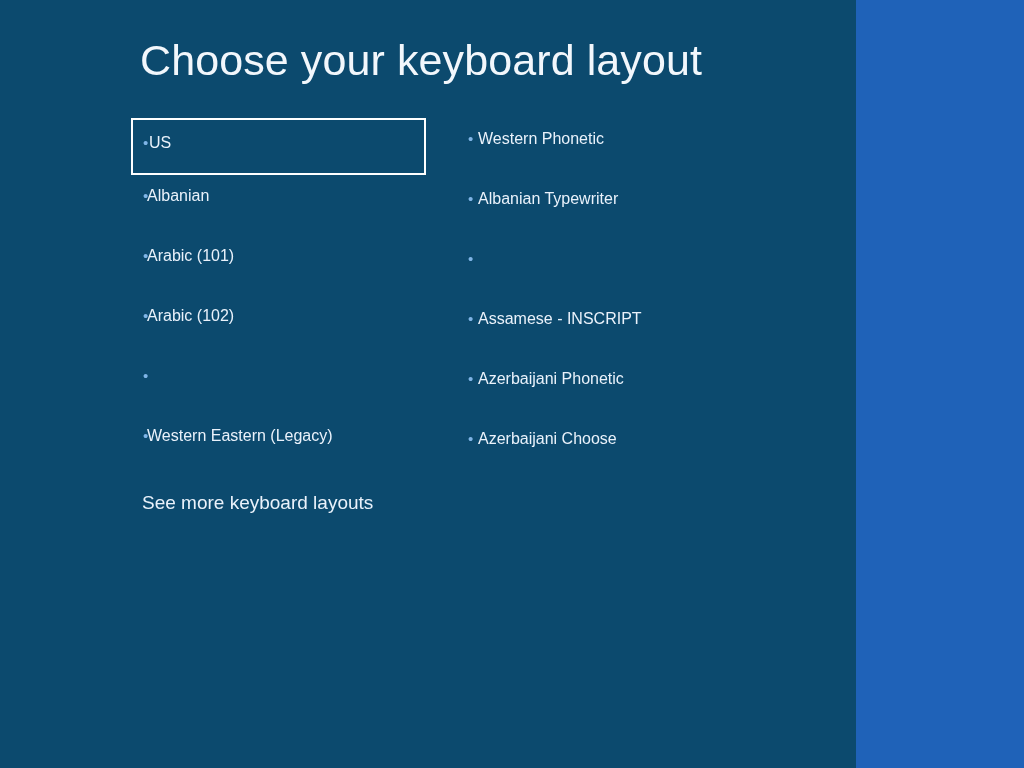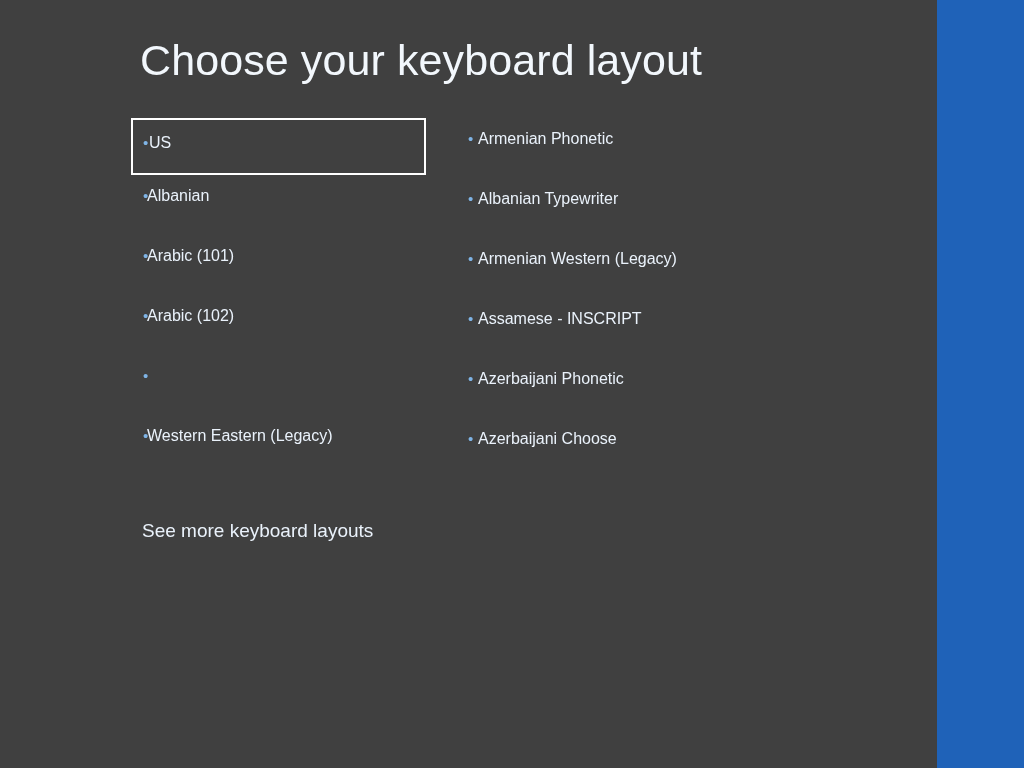--- a/index.html
+++ b/index.html
@@ -10,23 +10,23 @@
     overflow: hidden;
   }
   body {
     background: #1f62b8;
     font-family: "Liberation Sans", sans-serif;
     -webkit-font-smoothing: antialiased;
   }
 
   #screen {
     position: relative;
-    width: 937px;
+    width: 856px;
     height: 768px;
-    background: #404040;
+    background: #0c4a6e;
   }
 
   
   .page-title {
     position: absolute;
     left: 140px;
     top: 36px;
     font-size: 43px;
     font-weight: 300;
     letter-spacing: 0.1px;
@@ -95,21 +95,20 @@
   
   .see-more {
     position: absolute;
     left: 142px;
     top: 492px;
     font-size: 19px;
     font-weight: 300;
     color: #eaf2fb;
     white-space: nowrap;
     cursor: pointer;
-    margin-top: 28px;
   }
 </style>
 </head>
 <body>
 
 <div id="screen">
 
   <div class="page-title">Choose your keyboard layout</div>
 
   <div class="layout-columns">
@@ -144,31 +143,30 @@
         <span class="bullet">•</span>
         <span class="label">Western Eastern (Legacy)</span>
       </div>
 
     </div>
 
     <div class="column column-right">
 
       <div class="layout-item">
         <span class="bullet">•</span>
-        <span class="label">Armenian Phonetic</span>
+        <span class="label">Western Phonetic</span>
       </div>
 
       <div class="layout-item">
         <span class="bullet">•</span>
         <span class="label">Albanian Typewriter</span>
       </div>
 
       <div class="layout-item">
         <span class="bullet">•</span>
-        <span class="label">Armenian Western (Legacy)</span>
       </div>
 
       <div class="layout-item">
         <span class="bullet">•</span>
         <span class="label">Assamese - INSCRIPT</span>
       </div>
 
       <div class="layout-item">
         <span class="bullet">•</span>
         <span class="label">Azerbaijani Phonetic</span>

